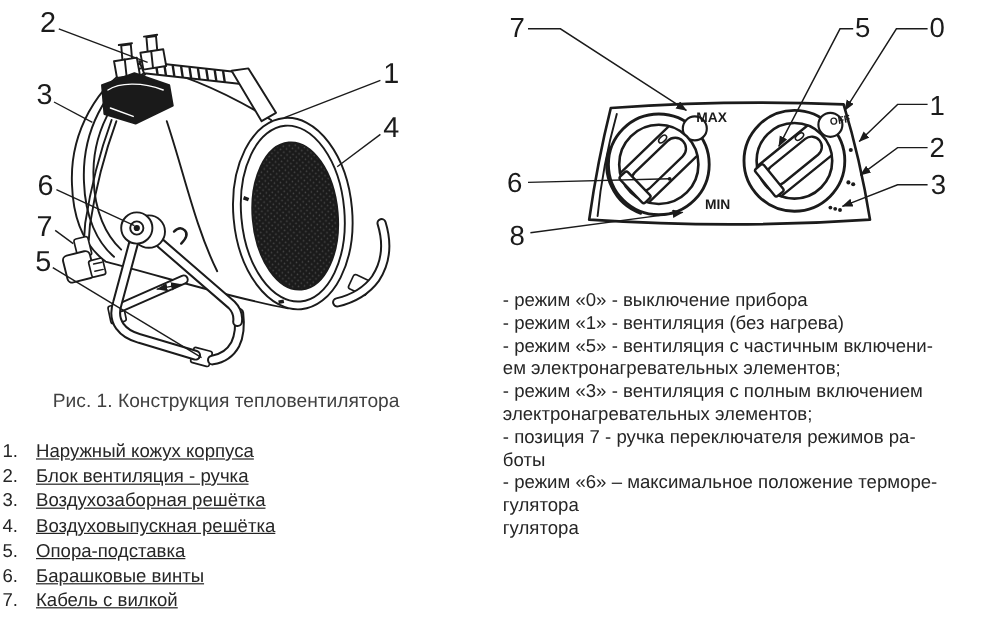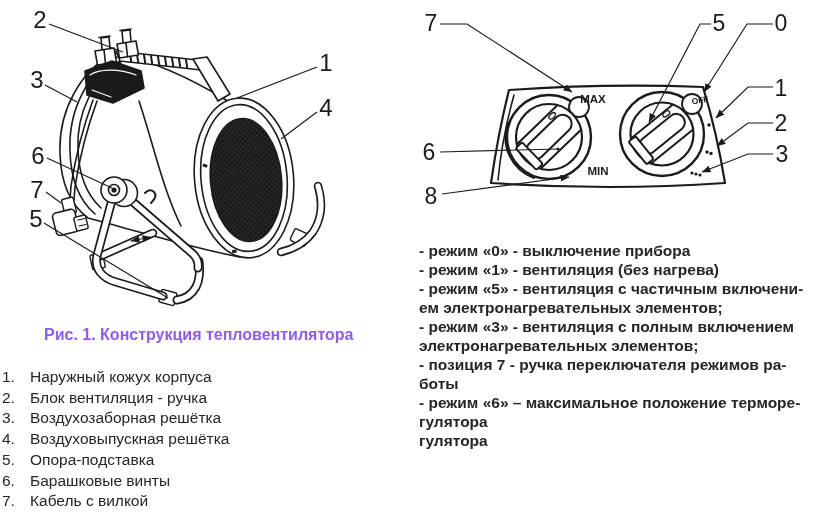--- a/index.html
+++ b/index.html
@@ -13,26 +13,26 @@
   svg text{
     font-family:"Liberation Sans","DejaVu Sans",sans-serif;
     fill:#1b1b1b;text-anchor:middle;dominant-baseline:central;
   }
   .callout-num{font-size:24px;}
   .callout-num2{font-size:23px;}
   .panel-label{font-size:11.5px;font-weight:bold;}
   .panel-label-sm{font-size:8.5px;font-weight:bold;}
   .caption{
     position:absolute;left:44px;top:326px;width:260px;
-    font-size:16px;color:#8b5cf6;white-space:nowrap;font-weight:bold;
+    font-size:16px;color:#404040;white-space:nowrap;
   }
-  .parts{position:absolute;left:2px;top:367px;font-size:15.5px;line-height:20.7px;}
+  .parts{position:absolute;left:2px;top:367px;font-size:15.5px;line-height:20.7px;text-decoration:underline;}
   .prow{white-space:nowrap;}
   .pnum{display:inline-block;width:28px;}
-  .notes{position:absolute;left:419px;top:241px;width:406px;font-size:15.5px;line-height:19px;font-weight:bold;}
+  .notes{position:absolute;left:419px;top:241px;width:406px;font-size:15.5px;line-height:19px;}
   .nline{white-space:nowrap;}
 </style>
 </head>
 <body>
 
 <div class="page">
 
   <svg id="fig1" width="415" height="360" viewBox="0 0 415 360">
     <defs>
       <pattern id="meshdots" width="5" height="5" patternUnits="userSpaceOnUse">

